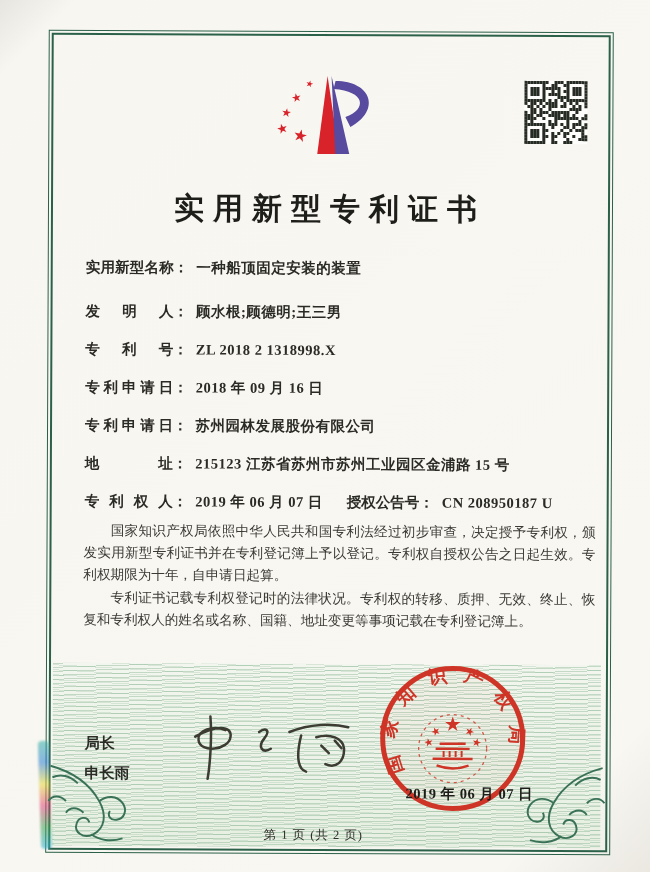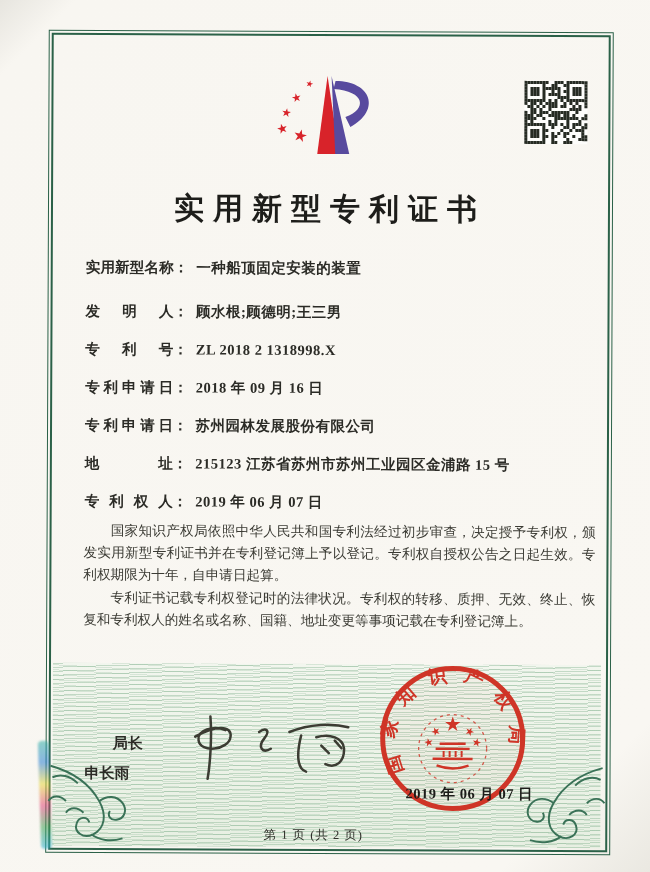--- a/index.html
+++ b/index.html
@@ -30,21 +30,21 @@
     font-size:30px;font-weight:700;letter-spacing:9px;color:#1d1d1a;z-index:3;}
   .frow{position:absolute;left:85px;width:500px;font-size:14.5px;font-weight:600;color:#2b2b26;z-index:3;white-space:nowrap;}
   .frow .lab{display:inline-block;width:88px;text-align:justify;text-align-last:justify;vertical-align:top;}
   .frow .col{display:inline-block;margin-right:8px;}
   .frow .val{letter-spacing:.5px;}
   .r1{top:259px;} .r2{top:303px;} .r3{top:341px;} .r4{top:379px;} .r5{top:417px;} .r6{top:455px;} .r7{top:493px;}
   .grant2{position:absolute;left:262px;top:0;}
   .paras{position:absolute;left:84px;top:521px;width:512px;z-index:3;
     font-size:13.6px;line-height:22.2px;color:#3a3a33;text-align:justify;}
   .paras p{margin:0;text-indent:2em;}
-  .signer-title{position:absolute;left:86px;top:735px;font-size:15px;font-weight:600;z-index:3;margin-left:28px;}
+  .signer-title{position:absolute;left:86px;top:735px;font-size:15px;font-weight:600;z-index:3;}
   .signer-name{position:absolute;left:86px;top:765px;font-size:15px;font-weight:700;z-index:3;}
   .signature{position:absolute;left:178px;top:710px;z-index:3;}
   .seal{position:absolute;left:378px;top:662px;z-index:2;}
   .seal-date{position:absolute;left:407px;top:784px;font-size:14.5px;font-weight:600;color:#1c1c19;z-index:3;letter-spacing:.5px;}
   .footer{position:absolute;left:50px;top:827px;width:530px;text-align:center;font-size:12.5px;color:#2e2e29;z-index:3;letter-spacing:1px;}
   .flourish{position:absolute;z-index:2;}
   .fl-br{left:520px;top:763px;}
   .fl-bl{left:48px;top:763px;transform:scaleX(-1);}
   .stripe{
     position:absolute;left:41px;top:742px;width:11px;height:108px;z-index:2;opacity:.55;
@@ -542,20 +542,23 @@
       <span class="lab">专利申请日</span><span class="col">：</span><span class="val">2018 年 09 月 16 日</span>
     </div>
     <div class="frow r5">
       <span class="lab">专利申请日</span><span class="col">：</span><span class="val">苏州园林发展股份有限公司</span>
     </div>
     <div class="frow r6">
       <span class="lab">地址</span><span class="col">：</span><span class="val">215123 江苏省苏州市苏州工业园区金浦路 15 号</span>
     </div>
     <div class="frow r7">
       <span class="lab">专利权人</span><span class="col">：</span><span class="val">2019 年 06 月 07 日</span>
+      <span class="grant2">
+        <span>授权公告号</span><span class="col">：</span><span class="val">CN 208950187 U</span>
+      </span>
     </div>
 
     <div class="paras">
       <p>国家知识产权局依照中华人民共和国专利法经过初步审查，决定授予专利权，颁发实用新型专利证书并在专利登记簿上予以登记。专利权自授权公告之日起生效。专利权期限为十年，自申请日起算。</p>
       <p>专利证书记载专利权登记时的法律状况。专利权的转移、质押、无效、终止、恢复和专利权人的姓名或名称、国籍、地址变更等事项记载在专利登记簿上。</p>
     </div>
 
     <div class="signer-title">局长</div>
     <div class="signer-name">申长雨</div>
 

